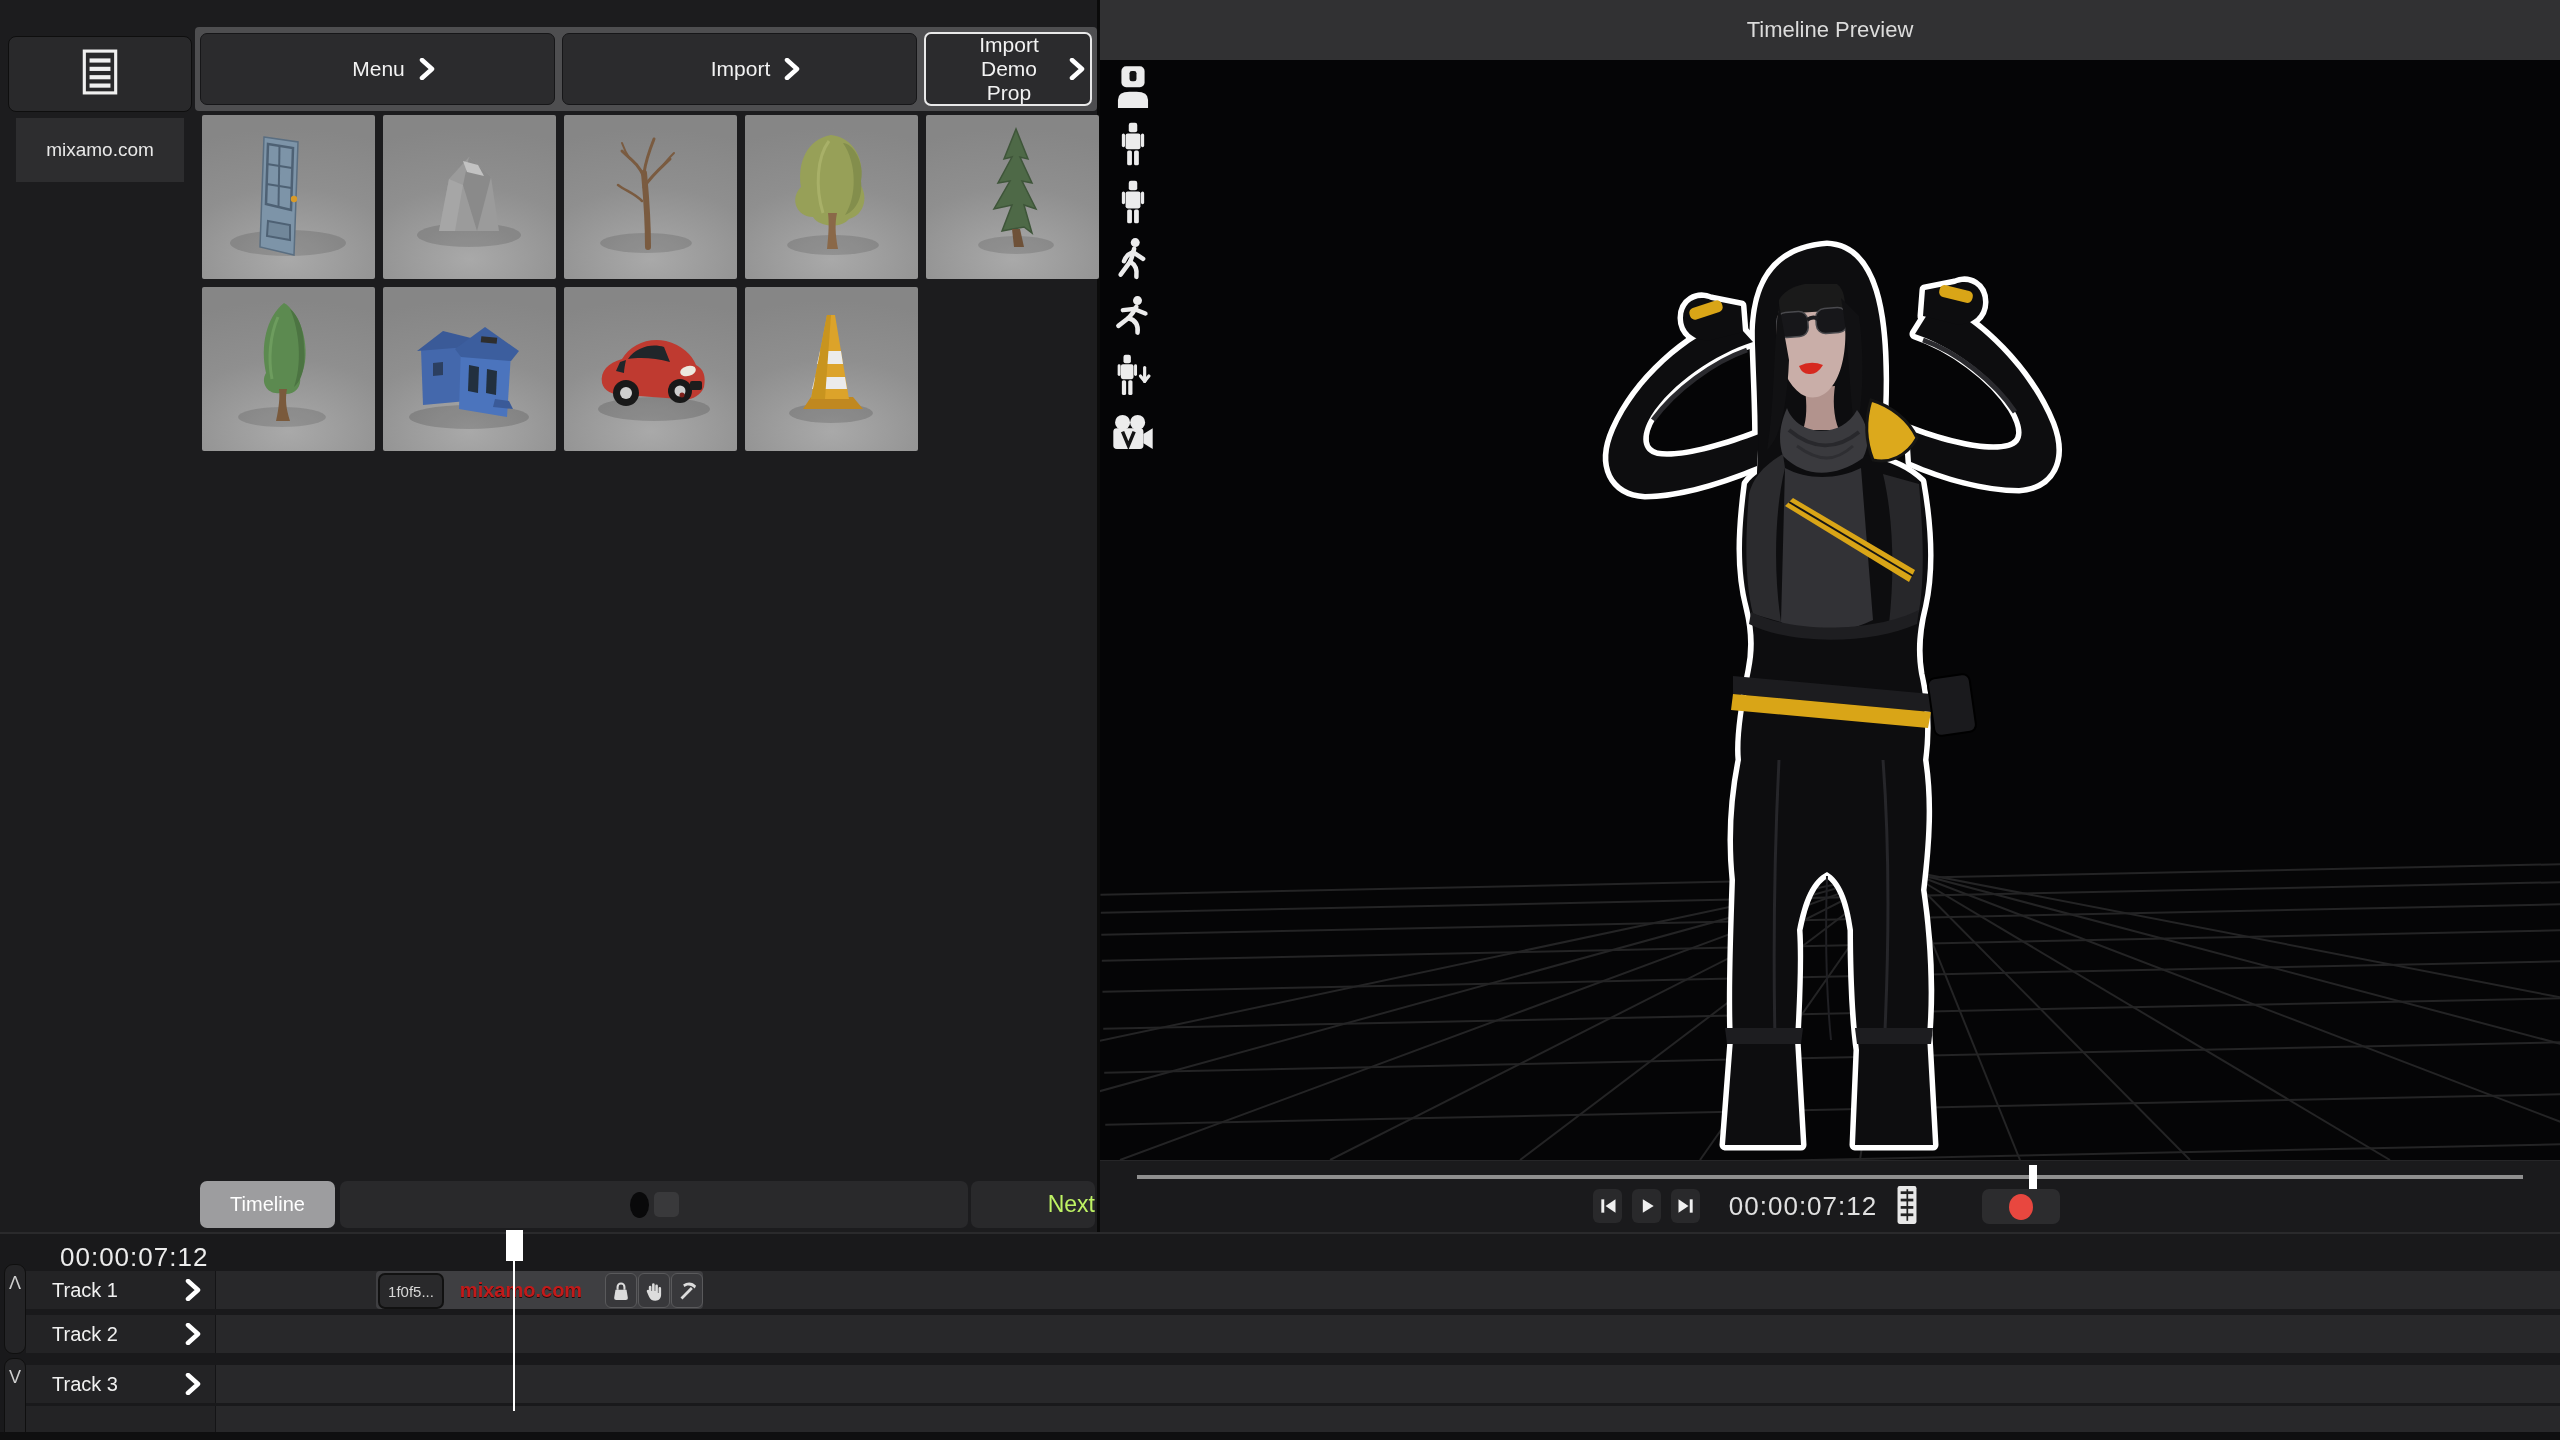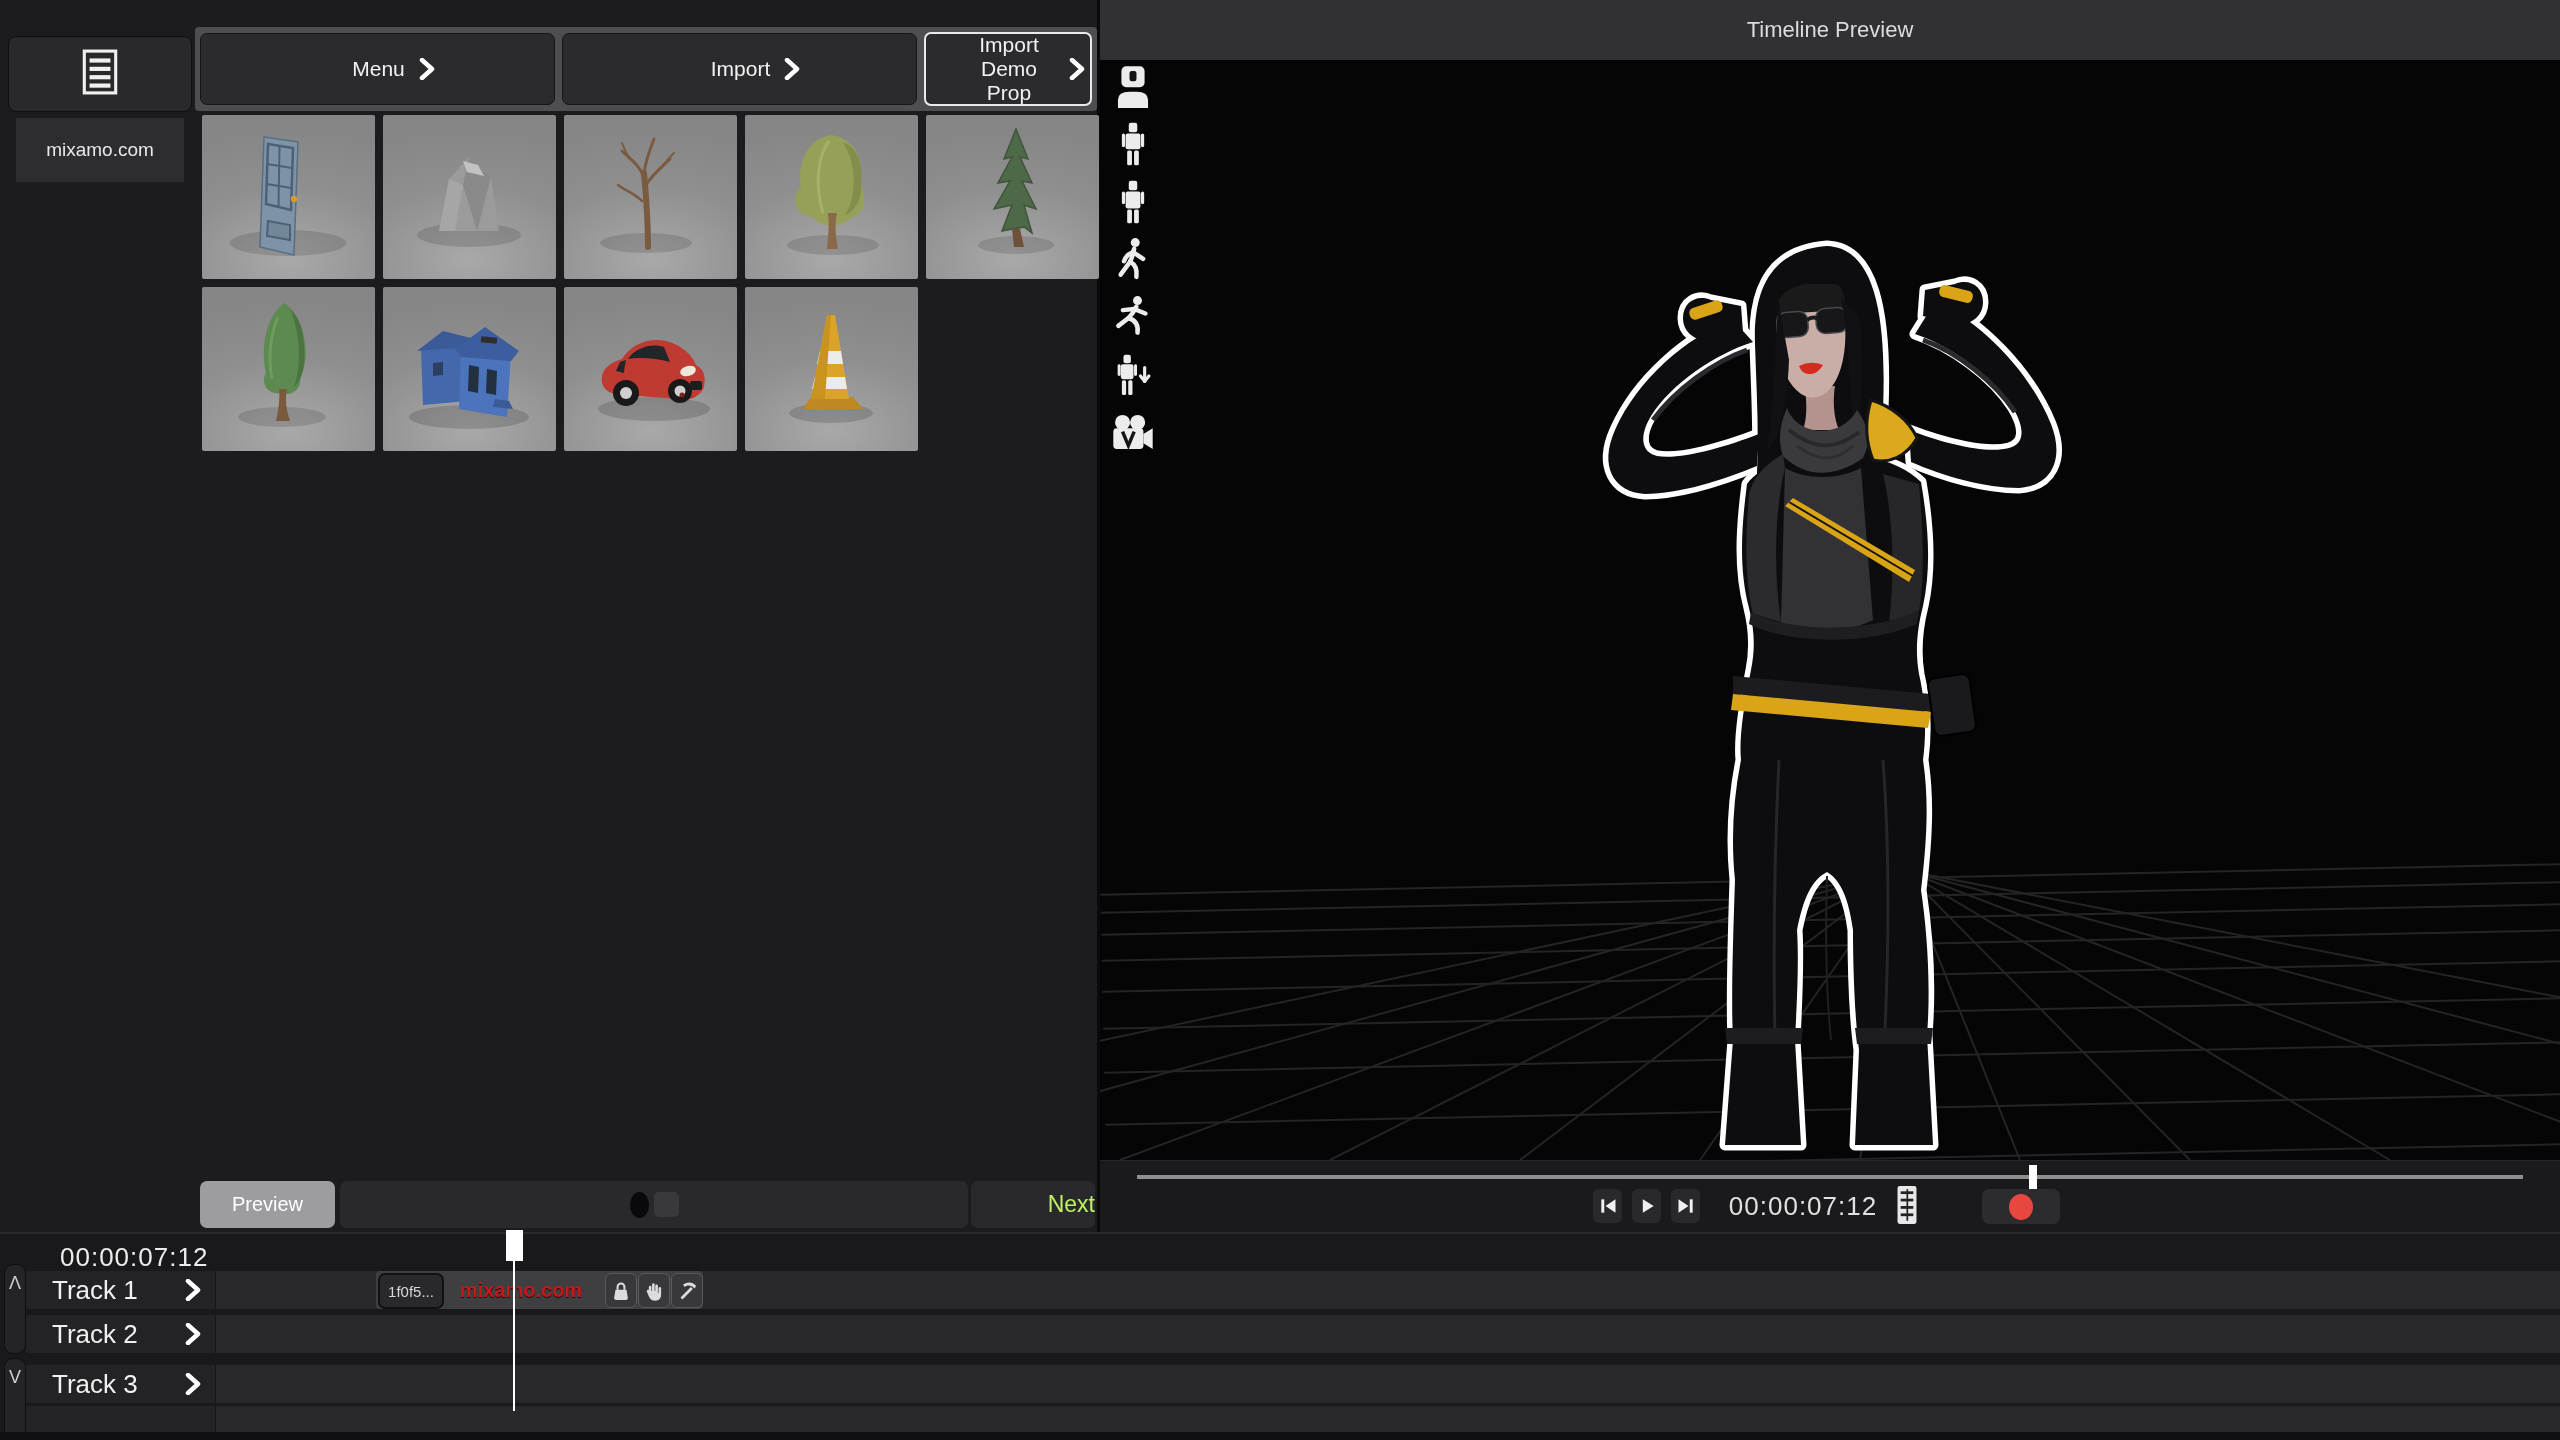--- a/index.html
+++ b/index.html
@@ -54,21 +54,21 @@
     align-items:center;justify-content:center;cursor:pointer;}
   #record-dot{width:24px;height:26px;border-radius:50%;background:#e8473f;}
 
   
   #timeline{left:0;top:1232px;width:2560px;height:208px;background:#19191b;border-top:2px solid #2a2a2c;}
   #tl-timecode{left:60px;top:8px;color:#ececec;font-size:26px;letter-spacing:1px;}
   .rail-pill{left:4px;width:22px;background:#242426;border:1px solid #0f0f0f;border-radius:9px;color:#cfcfcf;
     font-size:18px;display:flex;align-items:flex-start;justify-content:center;padding-top:8px;box-sizing:border-box;cursor:pointer;}
   .track-row{left:26px;width:2534px;height:38px;background:#28282a;}
   .track-label{left:0;top:0;width:190px;height:38px;background:#232325;border-right:1px solid #141416;
-    display:flex;align-items:center;color:#f0f0f0;font-size:26px;padding-left:26px;box-sizing:border-box;}
+    display:flex;align-items:center;color:#f0f0f0;font-size:20px;padding-left:26px;box-sizing:border-box;}
   .track-chev{position:absolute;right:14px;top:8px;cursor:pointer;}
   #clip{left:350px;top:0;width:327px;height:38px;background:#3f3f42;border-radius:4px;display:flex;align-items:center;}
   #clip-chip{position:absolute;left:2px;top:2px;width:62px;height:32px;background:#29292b;border:2px solid #111;
     border-radius:7px;color:#d6d6d6;font-size:15px;display:flex;align-items:center;justify-content:center;cursor:grab;}
   #clip-src{position:absolute;left:70px;width:150px;text-align:center;color:#c21a1a;font-weight:bold;font-size:20px;
     text-shadow:0 1px 0 #200a0a;}
   .clip-tool{position:absolute;top:2px;width:30px;height:33px;background:#38383b;border:1px solid #5a5a5c;
     border-radius:6px;display:flex;align-items:center;justify-content:center;cursor:pointer;}
   #playhead-marker{left:506px;top:-4px;width:17px;height:31px;background:#fff;z-index:8;cursor:grab;}
   #playhead-line{left:513px;top:27px;width:2px;height:150px;background:#fff;z-index:8;}
@@ -231,21 +231,21 @@
           <polygon points="58,122 118,122 108,110 66,110" fill="#c08820"></polygon>
           <polygon points="82,28 90,28 104,112 66,112" fill="#dca32a"></polygon>
           <polygon points="75,64 96,64 98,77 72,77" fill="#ebebeb"></polygon>
           <polygon points="70,90 100,90 102,102 67,102" fill="#ebebeb"></polygon>
           <polygon points="82,28 86,28 80,112 66,112" fill="#c8941f"></polygon>
         </svg>
       </div>
     </div>
 
     <div id="pager-prev" class="abs">
-      <span>Preview</span>
+      <span>Timeline</span>
     </div>
     <div id="pager-bar" class="abs">
       <div id="pager-dot"></div>
       <div id="pager-dot2"></div>
     </div>
     <div id="pager-next" class="abs">
       <span>Next</span>
     </div>
   </div>
 

